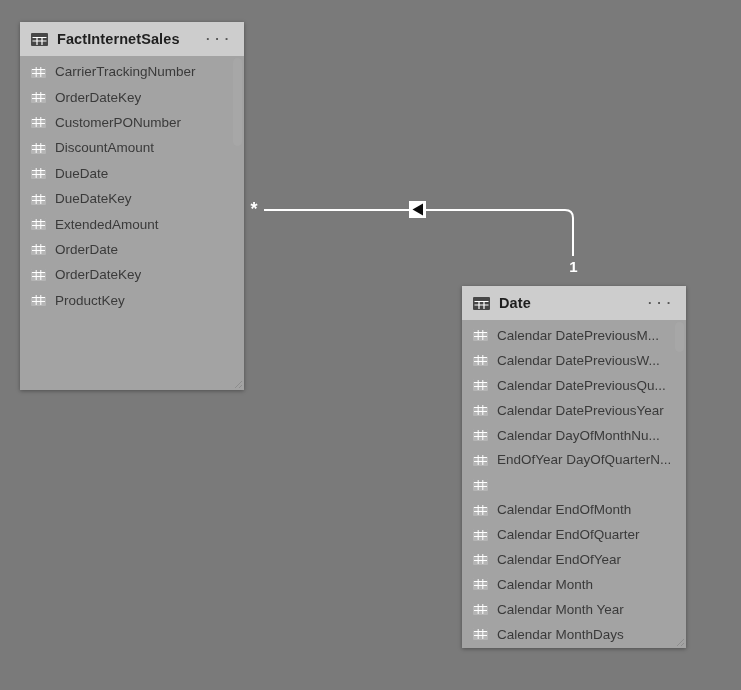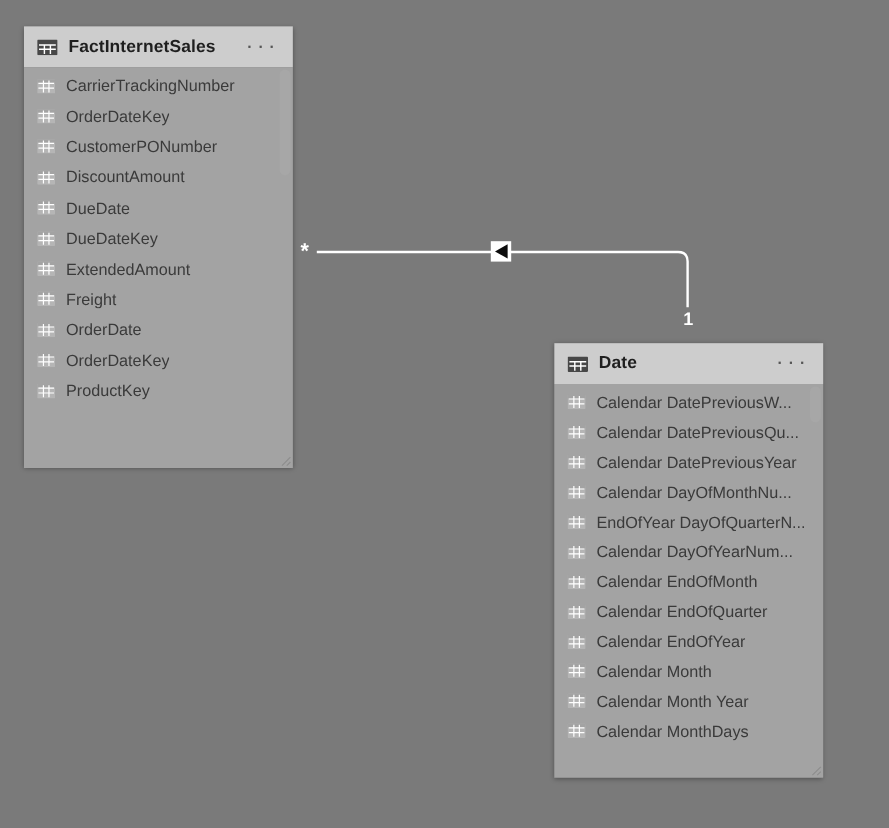--- a/index.html
+++ b/index.html
@@ -200,30 +200,20 @@
           <span class="row-label">ExtendedAmount</span>
         </div>
         <div class="row">
           <span class="icon-wrap">
             <svg width="15" height="12" viewBox="0 0 15 12">
               <rect width="15" height="12" fill="#b5b5b5" rx="1"></rect>
               <rect width="15" height="3" fill="#a3a3a3" rx="1"></rect>
               <path d="M1 3.5 H14 M1 7.5 H14 M5.2 1 V11 M9.8 1 V11" stroke="#ffffff" stroke-width="1" fill="none"></path>
             </svg>
           </span>
-          <span class="row-label">Freight</span>
-        </div>
-        <div class="row">
-          <span class="icon-wrap">
-            <svg width="15" height="12" viewBox="0 0 15 12">
-              <rect width="15" height="12" fill="#b5b5b5" rx="1"></rect>
-              <rect width="15" height="3" fill="#a3a3a3" rx="1"></rect>
-              <path d="M1 3.5 H14 M1 7.5 H14 M5.2 1 V11 M9.8 1 V11" stroke="#ffffff" stroke-width="1" fill="none"></path>
-            </svg>
-          </span>
           <span class="row-label">OrderDate</span>
         </div>
         <div class="row">
           <span class="icon-wrap">
             <svg width="15" height="12" viewBox="0 0 15 12">
               <rect width="15" height="12" fill="#b5b5b5" rx="1"></rect>
               <rect width="15" height="3" fill="#a3a3a3" rx="1"></rect>
               <path d="M1 3.5 H14 M1 7.5 H14 M5.2 1 V11 M9.8 1 V11" stroke="#ffffff" stroke-width="1" fill="none"></path>
             </svg>
           </span>
@@ -254,20 +244,30 @@
         <rect width="17" height="13" fill="#474747" rx="1"></rect>
         <path d="M1.5 4.5 H15.5 M1.5 8 H15.5 M6 5 V12 M11 5 V12" stroke="#ffffff" stroke-width="1.2" fill="none"></path>
       </svg>
     </span>
     <span class="card-title">Date</span>
     <span class="menu-dots">···</span>
   </div>
   <div class="card-body">
     <div>
 
+    <div class="row">
+          <span class="icon-wrap">
+            <svg width="15" height="12" viewBox="0 0 15 12">
+              <rect width="15" height="12" fill="#b5b5b5" rx="1"></rect>
+              <rect width="15" height="3" fill="#a3a3a3" rx="1"></rect>
+              <path d="M1 3.5 H14 M1 7.5 H14 M5.2 1 V11 M9.8 1 V11" stroke="#ffffff" stroke-width="1" fill="none"></path>
+            </svg>
+          </span>
+          <span class="row-label">Calendar DatePreviousM...</span>
+        </div>
         <div class="row">
           <span class="icon-wrap">
             <svg width="15" height="12" viewBox="0 0 15 12">
               <rect width="15" height="12" fill="#b5b5b5" rx="1"></rect>
               <rect width="15" height="3" fill="#a3a3a3" rx="1"></rect>
               <path d="M1 3.5 H14 M1 7.5 H14 M5.2 1 V11 M9.8 1 V11" stroke="#ffffff" stroke-width="1" fill="none"></path>
             </svg>
           </span>
           <span class="row-label">Calendar DatePreviousW...</span>
         </div>
@@ -312,21 +312,20 @@
           <span class="row-label">EndOfYear DayOfQuarterN...</span>
         </div>
         <div class="row">
           <span class="icon-wrap">
             <svg width="15" height="12" viewBox="0 0 15 12">
               <rect width="15" height="12" fill="#b5b5b5" rx="1"></rect>
               <rect width="15" height="3" fill="#a3a3a3" rx="1"></rect>
               <path d="M1 3.5 H14 M1 7.5 H14 M5.2 1 V11 M9.8 1 V11" stroke="#ffffff" stroke-width="1" fill="none"></path>
             </svg>
           </span>
-          <span class="row-label">Calendar DayOfYearNum...</span>
         </div>
         <div class="row">
           <span class="icon-wrap">
             <svg width="15" height="12" viewBox="0 0 15 12">
               <rect width="15" height="12" fill="#b5b5b5" rx="1"></rect>
               <rect width="15" height="3" fill="#a3a3a3" rx="1"></rect>
               <path d="M1 3.5 H14 M1 7.5 H14 M5.2 1 V11 M9.8 1 V11" stroke="#ffffff" stroke-width="1" fill="none"></path>
             </svg>
           </span>
           <span class="row-label">Calendar EndOfMonth</span>

